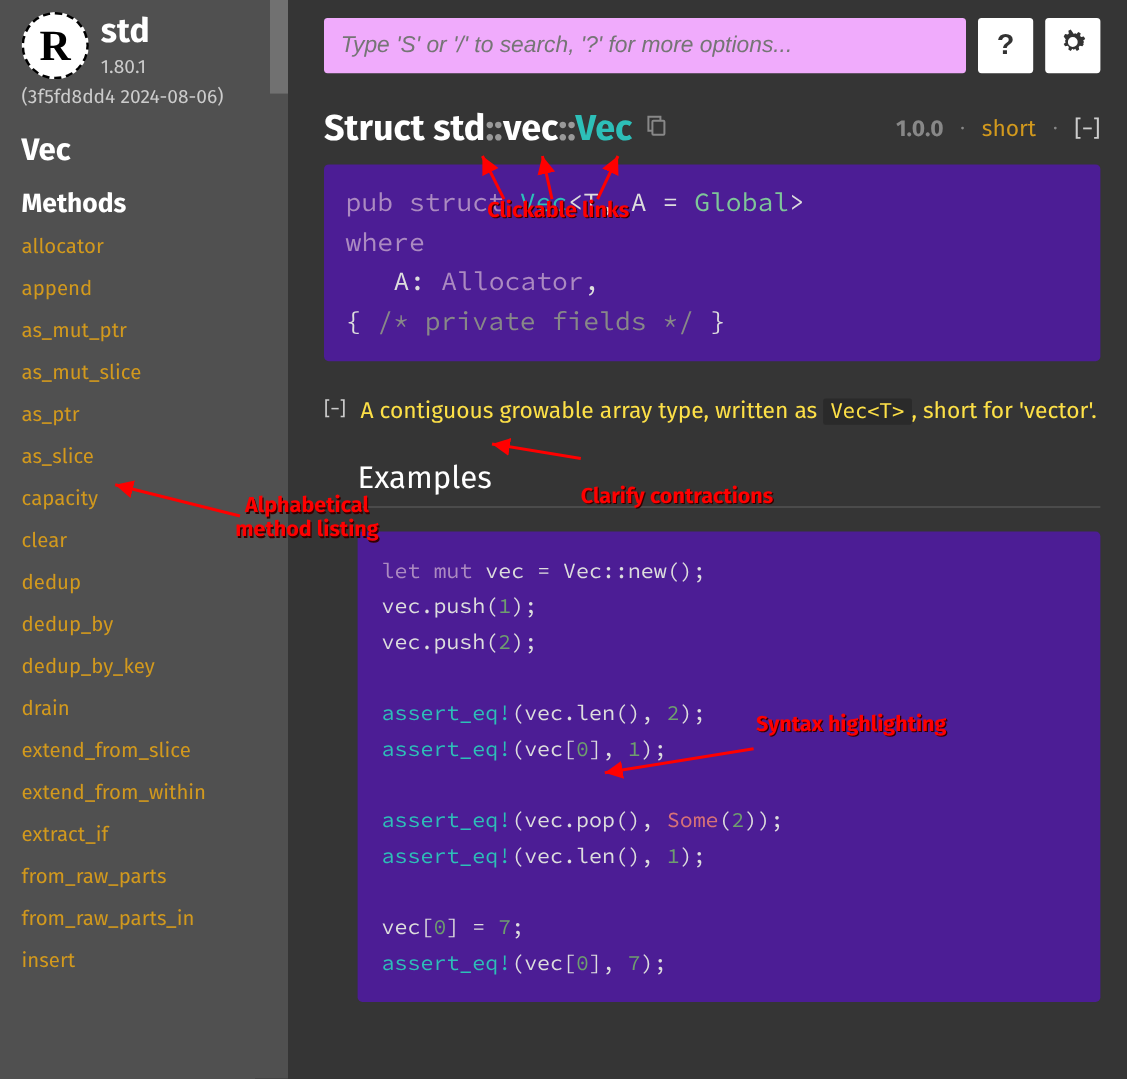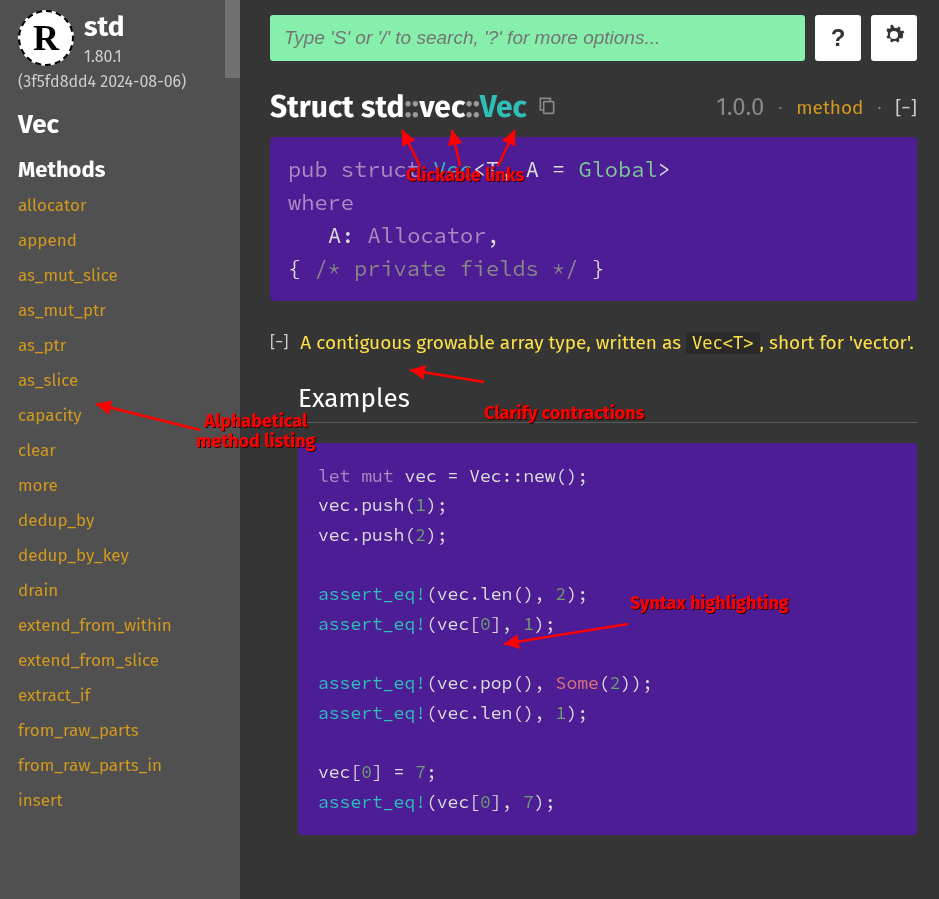--- a/index.html
+++ b/index.html
@@ -47,36 +47,36 @@
     display:block; color:#d2991d; text-decoration:none; font-size:17px; margin-bottom:14px;
   }
   .main {
     flex: 1;
     padding: 15px 22px 0 30px;
     overflow: hidden;
     position: relative;
   }
   .topbar { display:flex; gap:10px; margin-bottom:28px;}
   .search {
-    flex:1; height:46px; background:#86efac; border:none; border-radius:3px;
+    flex:1; height:46px; background:#f0abfc; border:none; border-radius:3px;
     padding:0 14px; font-size:19px; font-style:italic; color:#666;
   }
   .topbtn {
     width:46px; height:46px; background:#fff; border:none; border-radius:3px;
     display:flex; align-items:center; justify-content:center; font-size:24px; font-weight:700; color:#333;
     cursor:pointer;
   }
   .title-row { display:flex; align-items:center; gap:10px; margin-bottom:12px;}
   .page-title { font-size:30px; font-weight:700; color:#fff;}
   .page-title .path-link { color:#fff; text-decoration:none;}
   .page-title .type-link { color:#2dbfb8; text-decoration:none;}
   .page-title .sep { color:#999; }
   .copy-icon { color:#888; font-size:20px;}
   .title-spacer { flex:1;}
-  .since { color:#888; font-size:24px;}
+  .since { color:#888; font-size:19px;font-weight:bold;}
   .dot { color:#888; margin:0 4px;}
   .source-link { color:#d2991d; text-decoration:none; font-size:19px;}
   .collapse-top { color:#ccc; font-size:19px;}
   .codeblock {
     background:#4c1d95; border-radius:4px; padding:16px 18px;
     font-family:"Source Code Pro","Consolas",monospace; font-size:22px; line-height:1.5;
     color:#ddd; margin-bottom:28px;
   }
   .kw{color:#ab8ac1;} .ty{color:#2dbfb8;} .tyhl{color:#7ec699;} .com{color:#888;}
   .where{color:#ab8ac1;}
@@ -109,32 +109,32 @@
       <div class="crate-title">std</div>
       <div class="crate-version">1.80.1</div>
     </div>
   </div>
   <div class="crate-build">(3f5fd8dd4 2024-08-06)</div>
   <div class="section-h1">Vec</div>
   <div class="section-h2">Methods</div>
   <div class="method-list" id="method-list">
       <a href="#">allocator</a>
       <a href="#">append</a>
+      <a href="#">as_mut_ptr</a>
       <a href="#">as_mut_slice</a>
-      <a href="#">as_mut_ptr</a>
       <a href="#">as_ptr</a>
       <a href="#">as_slice</a>
       <a href="#">capacity</a>
       <a href="#">clear</a>
-      <a href="#">more</a>
+      <a href="#">dedup</a>
       <a href="#">dedup_by</a>
       <a href="#">dedup_by_key</a>
       <a href="#">drain</a>
+      <a href="#">extend_from_slice</a>
       <a href="#">extend_from_within</a>
-      <a href="#">extend_from_slice</a>
       <a href="#">extract_if</a>
       <a href="#">from_raw_parts</a>
       <a href="#">from_raw_parts_in</a>
       <a href="#">insert</a>
     </div>
 </div>
 
 <div class="main">
   <div class="topbar">
     <input class="search" placeholder="Type 'S' or '/' to search, '?' for more options..." style="">
@@ -155,21 +155,21 @@
     </div>
     <span class="copy-icon">
       <svg width="20" height="22" viewBox="0 0 24 24" fill="none" stroke="#888" stroke-width="2">
           <rect x="8" y="8" width="12" height="14" rx="1"></rect>
           <path d="M16 8V4H4v14h4"></path>
         </svg>
     </span>
     <div class="title-spacer"></div>
     <span class="since">1.0.0</span>
     <span class="dot">·</span>
-    <a href="#" class="source-link">method</a>
+    <a href="#" class="source-link">short</a>
     <span class="dot">·</span>
     <span class="collapse-top">[−]</span>
   </div>
 
   <div class="codeblock">
     <div>
       <span class="kw">pub</span>
       <span class="kw">struct</span>
       <span class="ty">Vec</span><span>&lt;T, A = </span><span class="tyhl">Global</span><span>&gt;</span>
     </div>

